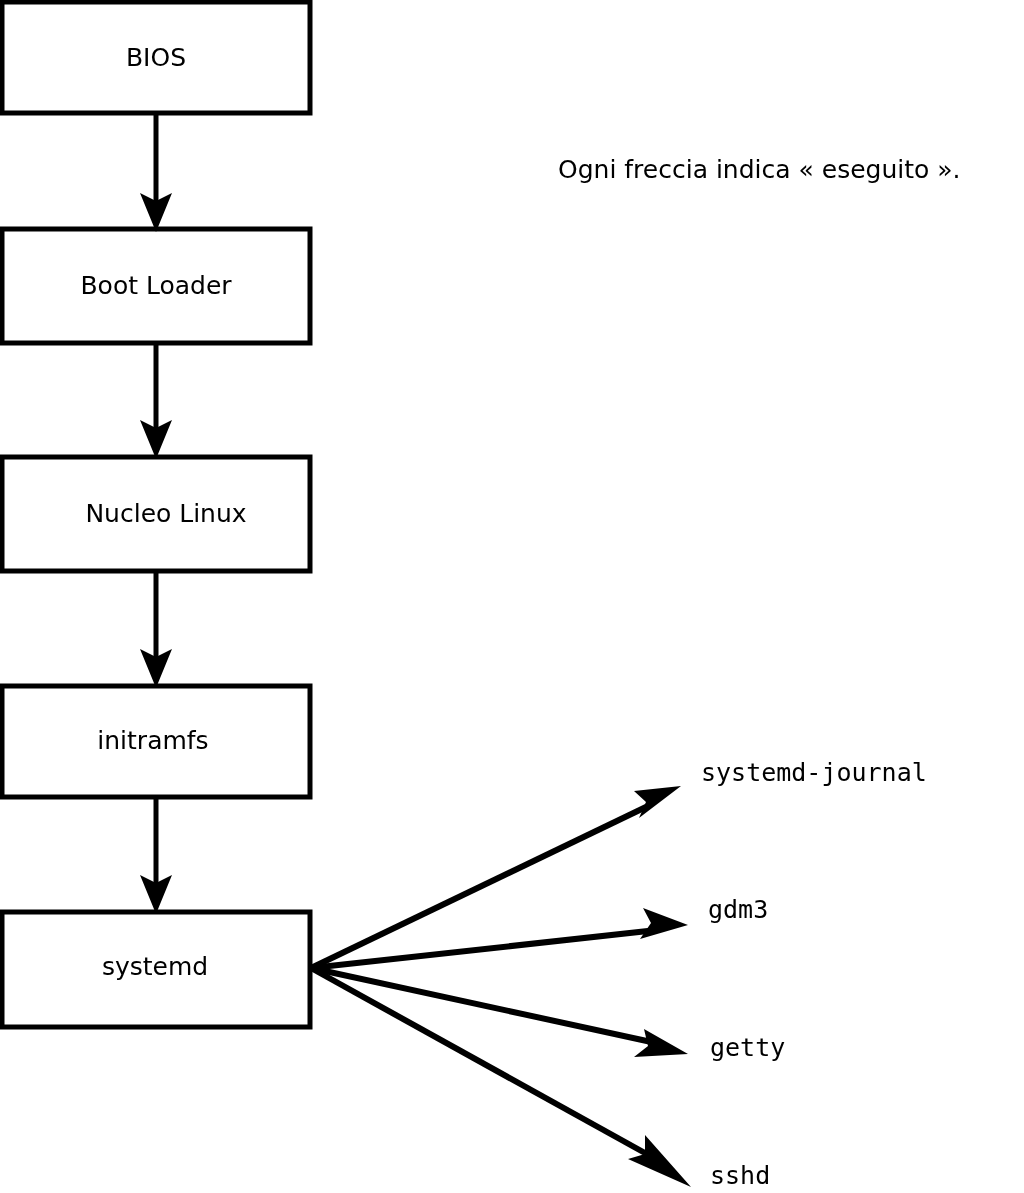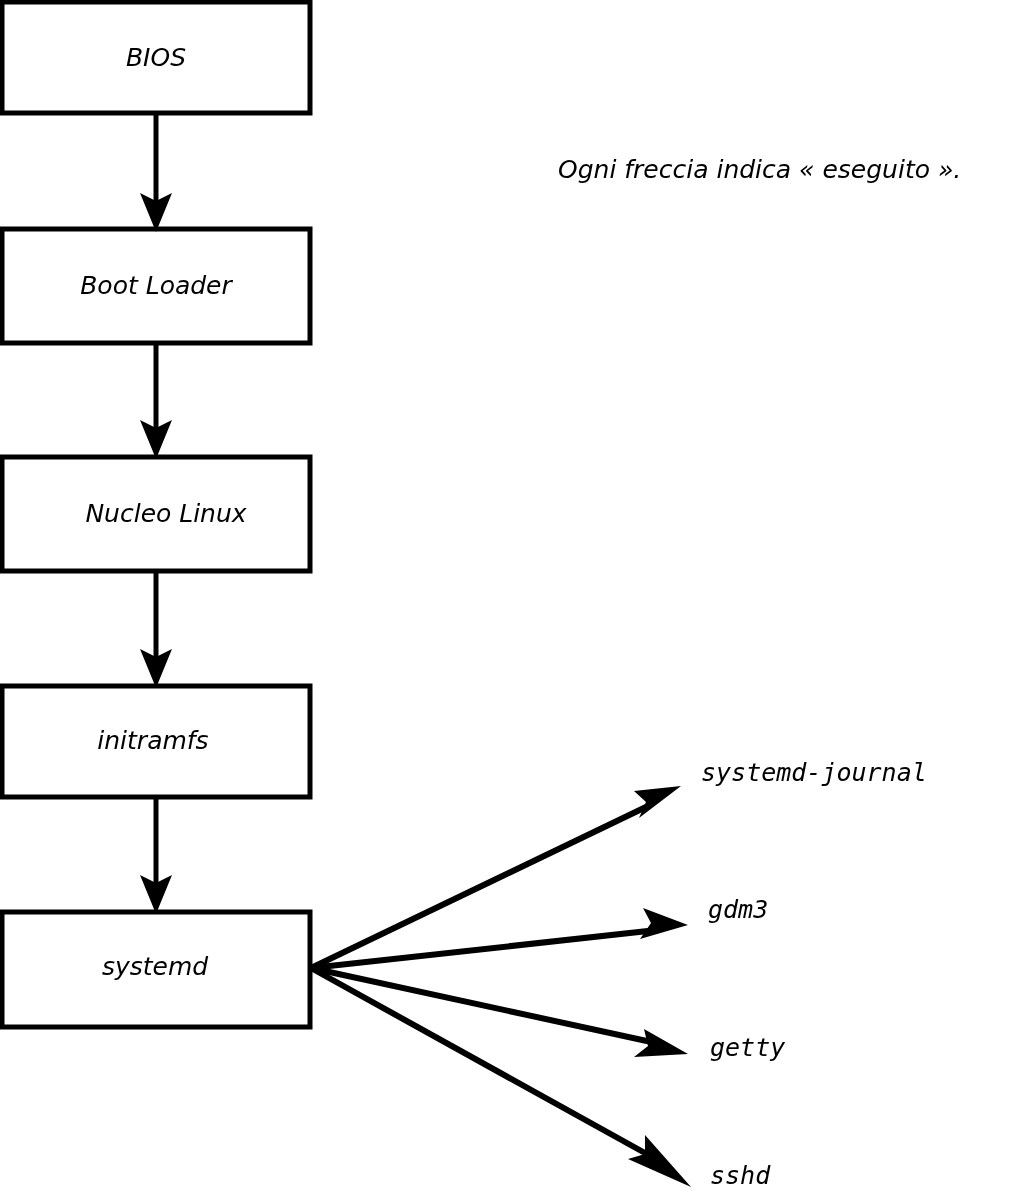--- a/index.html
+++ b/index.html
@@ -13,21 +13,20 @@
     position: relative;
     overflow: hidden;
     font-family: "DejaVu Sans", sans-serif;
   }
   #diagram-root {
     position: absolute;
     left: 0;
     top: 0;
     width: 896px;
     height: 1193px;
-    font-style: italic;
   }
   svg.diagram-canvas {
     position: absolute;
     left: 0;
     top: 0;
     width: 1024px;
     height: 1193px;
     display: block;
   }
   .box-rect {

